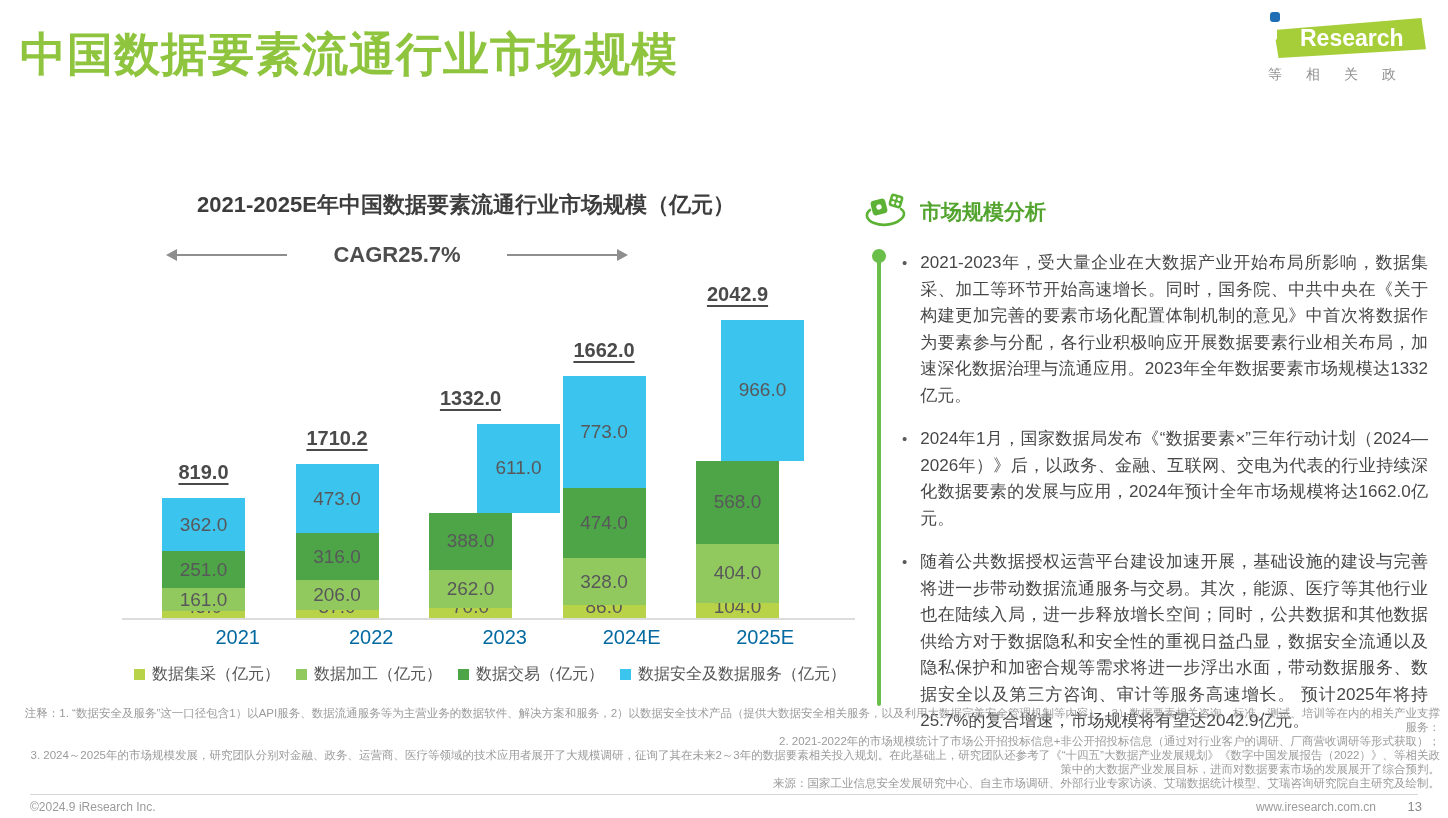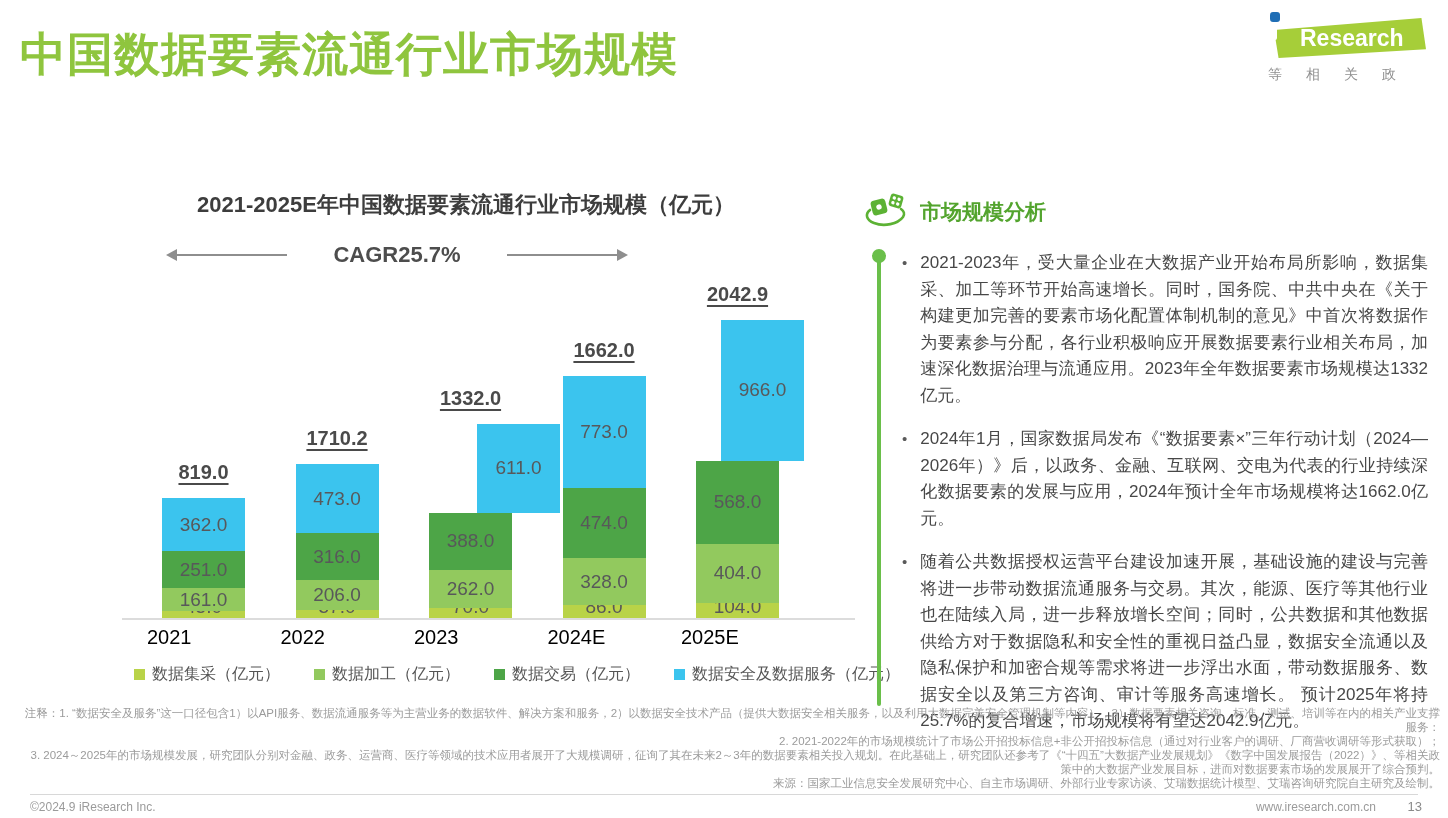--- a/index.html
+++ b/index.html
@@ -42,23 +42,23 @@
   .plot { position:relative; height:300px; margin-top:50px; }
   .plot::after { content:''; position:absolute; left:-8px; right:-30px; bottom:-2px;
                  height:2px; background:#dcdcdc; }
   .bar-segment { position:absolute; }
   .seg-label { position:absolute; left:0; width:100%; text-align:center; top:50%;
                transform:translateY(-50%); font-size:19px; color:#58585a; }
   .seg-label.anchored { top:auto; transform:none; bottom:0; }
   .total-label { position:absolute; text-align:center; font-size:20px; font-weight:700;
                  color:#4a4a4a; text-decoration:underline; text-decoration-thickness:2px;
                  text-underline-offset:4px; }
-  .x-label { position:absolute; text-align:left; font-size:20px; color:#000000; }
-
-  .legend { display:flex; align-items:center; gap:34px; margin:46px 0 0 4px; }
+  .x-label { position:absolute; text-align:right; font-size:20px; color:#0369a1; }
+
+  .legend { display:flex; align-items:center; gap:16px; margin:46px 0 0 4px; }
   .legend-item { display:flex; align-items:center; gap:7px; }
   .legend-swatch { width:11px; height:11px; }
   .legend-label { font-size:16px; color:#555; white-space:nowrap; }
 
   
   .analysis-panel { position:absolute; left:862px; top:192px; width:566px; height:522px; }
   .analysis-header { display:flex; align-items:center; gap:12px; }
   .analysis-title { font-size:21px; font-weight:700; color:#53a42e; }
   .timeline { position:absolute; left:15px; top:62px; width:4px; height:452px;
               background:#6abf4a; border-radius:2px; }

